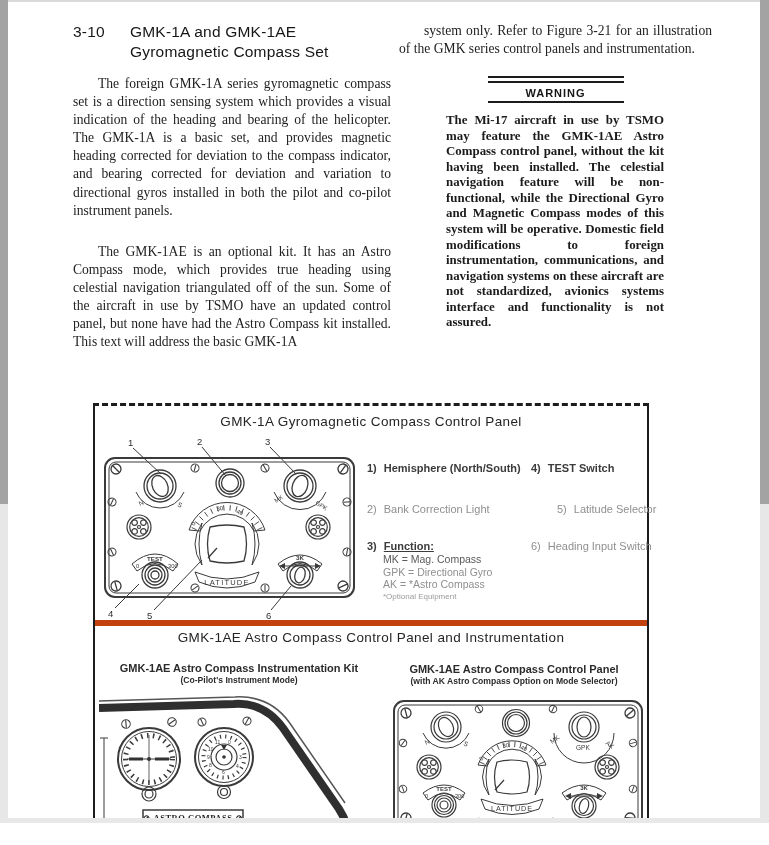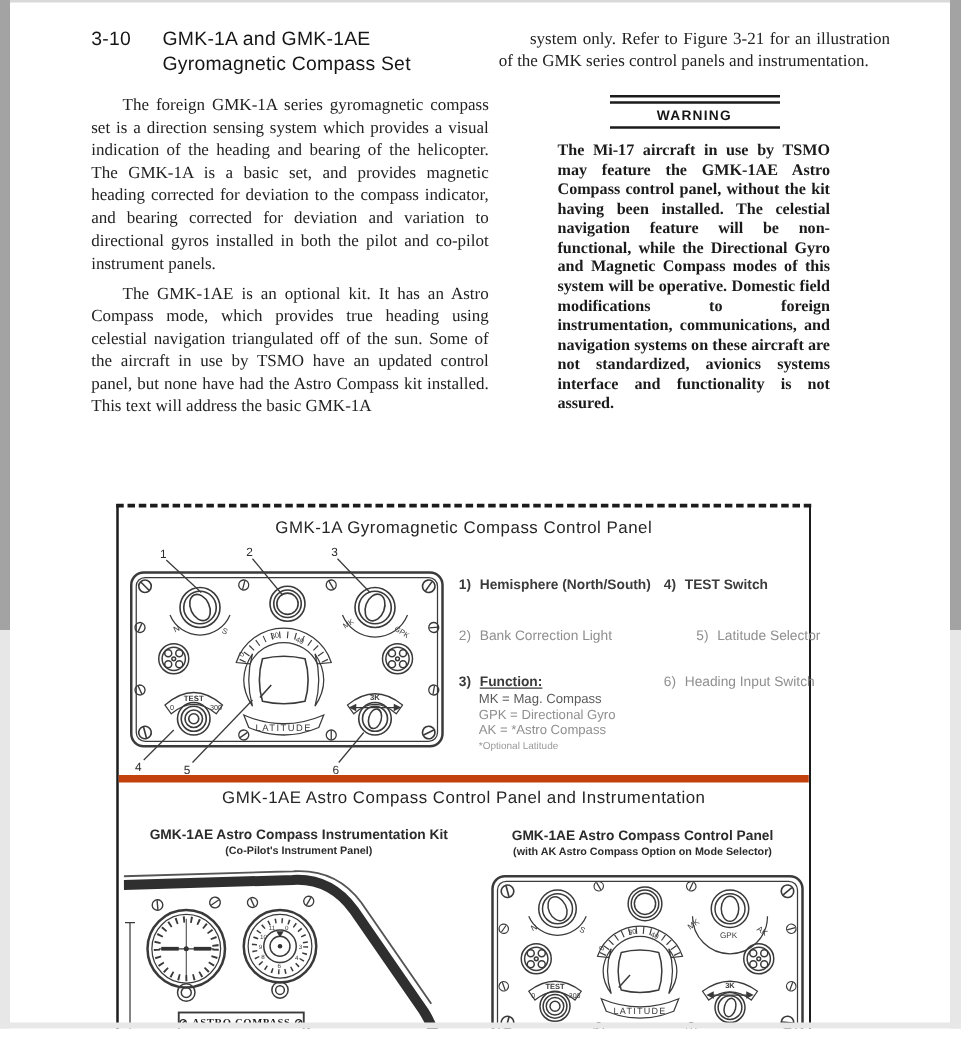--- a/index.html
+++ b/index.html
@@ -16,21 +16,21 @@
   
   .col-left  { position:absolute; left:73px; top:22px; width:318px; }
   .col-right { position:absolute; left:399px; top:22px; width:313px; }
 
   .heading { display:flex; font-size:15.5px; line-height:20px; color:#161616; letter-spacing:.2px; }
   .heading .hnum { width:57px; flex:0 0 57px; }
   .body-p { font-family:"Liberation Serif", serif; font-size:13.6px; line-height:18.1px;
             text-align:justify; color:#222; margin:0; }
   .body-p.indent { text-indent:25px; }
   .col-left .body-p:first-of-type { margin-top:13px; }
-  .col-left .p2 { margin-top:6px; }
+  .col-left .p2 { margin-top:23px; }
 
   .warn-head { width:136px; margin:18px auto 0 auto; text-align:center; }
   .wh-line { height:2px; background:#1b1b1b; margin-bottom:3px; }
   .wh-word { font-weight:bold; font-size:11px; letter-spacing:1px; color:#161616; padding:1px 0 2px 0; }
   .warn-body { width:218px; margin:10px 0 0 47px; font-family:"Liberation Serif", serif;
                font-weight:bold; font-size:12.9px; line-height:15.55px; text-align:justify; color:#1b1b1b; }
 
   
   .figure { position:absolute; left:93px; top:403px; width:552px; height:428px;
             border-left:2px solid #1c1c1c; border-right:2px solid #1c1c1c;
@@ -253,30 +253,30 @@
       <div class="lg lg-dark" style="left:272px; top:134px;">
         <span class="num">3)</span><span class="lg-ul">Function:</span>
       </div>
       <div class="lg lg-gray" style="left:436px; top:134px;">
         <span class="num">6)</span><span>Heading Input Switch</span>
       </div>
       <div class="func-block">
         <div class="f1">MK = Mag. Compass</div>
         <div class="f2">GPK = Directional Gyro</div>
         <div class="f3">AK = *Astro Compass</div>
-        <div class="func-note">*Optional Latitude</div>
+        <div class="func-note">*Optional Equipment</div>
       </div>
     </div>
 
     <div class="fig-sec2">
       <div class="fig-title">GMK-1AE Astro Compass Control Panel and Instrumentation</div>
 
       <div class="sub-head kit-head">
         <div class="s1">GMK-1AE Astro Compass Instrumentation Kit</div>
-        <div class="s2">(Co-Pilot's Instrument Panel)</div>
+        <div class="s2">(Co-Pilot's Instrument Mode)</div>
       </div>
       <div class="sub-head panel-head">
         <div class="s1">GMK-1AE Astro Compass Control Panel</div>
         <div class="s2">(with AK Astro Compass Option on Mode Selector)</div>
       </div>
 
       <svg class="kit-svg" viewBox="0 0 282 140">
         <g stroke="#3a3a3a" fill="none" stroke-width="1.2">
           <path d="M 0,8 L 136,4 Q 170,2 190,29 L 246,110" stroke-width="1.5" stroke="#555"></path>
           <path d="M 0,15 L 135,11 Q 165,9 184,35 L 240,116 Q 247,127 250,140" stroke-width="8" stroke="#2f2f2f"></path>

